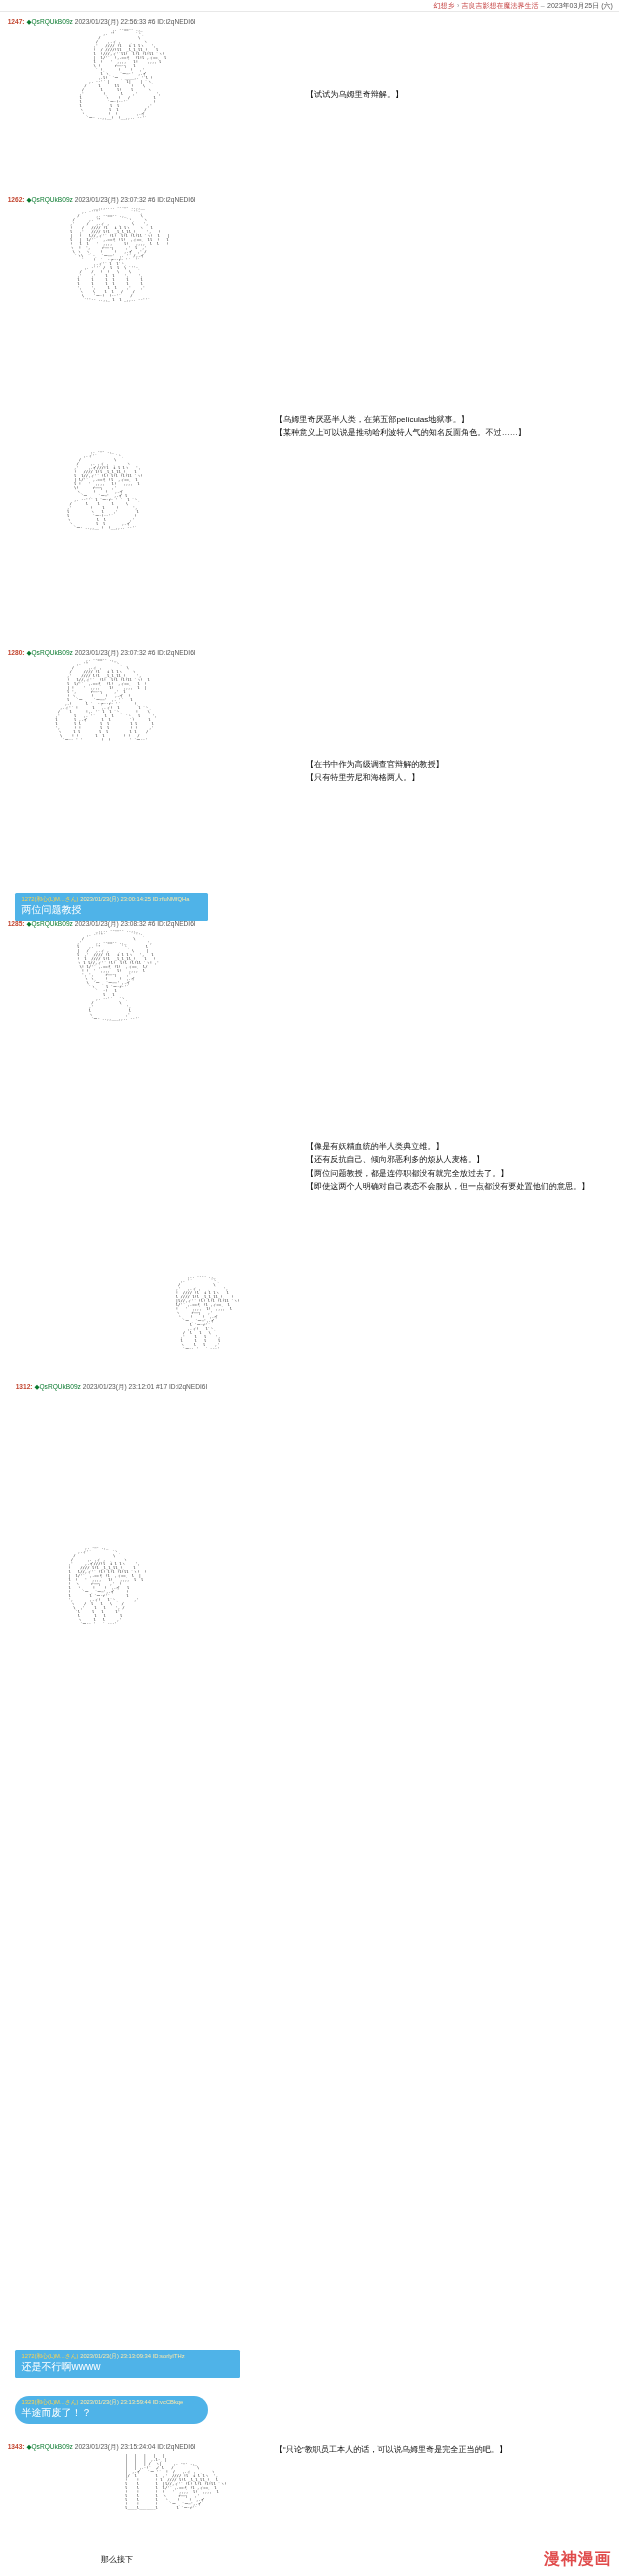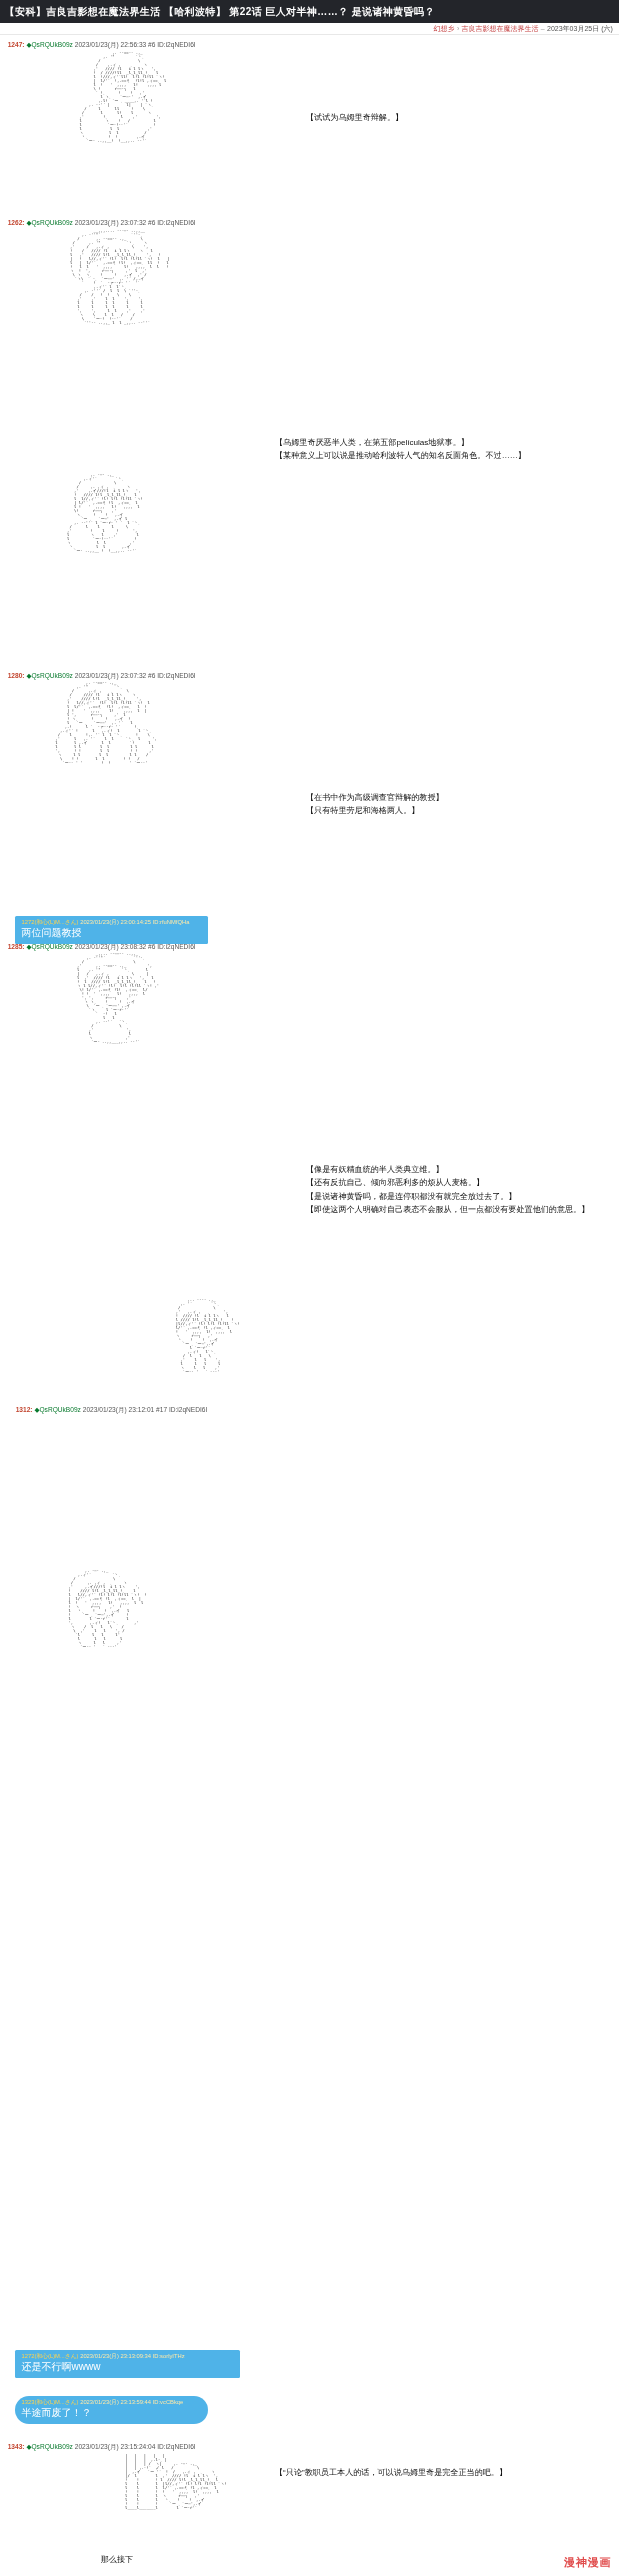--- a/index.html
+++ b/index.html
@@ -45,32 +45,29 @@
   
   .bubble{
     background:#4fb3e8;color:#fff;border-radius:1.5px;padding:3.1px 6.2px 4.6px 6.2px;
     margin:4.6px 0 0 7.7px;width:193px;box-sizing:border-box;
   }
   .bubble .bmeta{font-size:5.8px;line-height:7.7px;color:#ffe9a8;}
   .bubble .bmeta .bname{color:#ffd34d;}
   .bubble .btext{font-size:10px;line-height:12.4px;color:#fff;margin-top:1px;}
 
   .footer-logo{
-    position:absolute;right:7.7px;bottom:6.2px;font-size:11px;font-weight:bold;color:#e04b4b;
+    position:absolute;right:7.7px;bottom:6.2px;font-size:16px;font-weight:bold;color:#e04b4b;
     letter-spacing:0.8px;
   }
 </style>
 </head>
 <body>
 
 <div class="page">
 
-  <div class="topbar">
-    <span class="title">【安科】吉良吉影想在魔法界生活 【哈利波特】 第22话 巨人对半神……？ 是说诸神黄昏吗？</span>
-  </div>
   <div class="subbar">
     <span class="crumb">幻想乡</span>
     <span class="sep">›</span>
     <span class="crumb">吉良吉影想在魔法界生活</span>
     <span class="sep">–</span>
     <span class="date">2023年03月25日 (六)</span>
   </div>
 
   <div class="post" style="height:155px;">
     <div class="meta">
@@ -156,21 +153,21 @@
            ヽ、    !    !   ,.イ
              `ー 、  `ー―'  ,.イ l
           ,. -‐''´ l `ー‐r‐ ' ´  l `丶、
         /      l    l     l     \
        ,'        !    l     !      ',
        l         ヽ   l    ,'        l
        l          `ー-!-‐'´         !
        ヽ           l  l          ,'
         丶、        l  l       ,.イ
           `ー- ..,,__ !  !__,,.. -‐'´</div>
-    <div class="right-col" style="left:306px;top:318px;">
+    <div class="right-col" style="left:306px;top:308px;">
       <div class="line">【在书中作为高级调查官辩解的教授】</div><br>
       <div class="line">【只有特里劳尼和海格两人。】</div>
     </div>
     <div class="bubble" style="position:absolute;left:7.7px;top:438px;">
       <div class="bmeta">
         <span class="bname">1272(和心(L)M...さん)</span>
         <span>2023/01/23(月) 23:00:14:25 ID:rfuNMfQHa</span>
       </div>
       <div class="btext">两位问题教授</div>
     </div>
@@ -199,21 +196,21 @@
   ,'      l   ,. '´    l  l     `丶、 l     ',
   l       l ,.イ      l  l        `!      l
   l       l l        l  l         l l      l
   ',      ! !        l  l         ! !     ,'
    ヽ     l l        l  l         l l    /
     \    ! !       l  l        ! !   /
      `ー-- ' '        !  !        ' `ー-‐'</div>
     <div class="right-col" style="left:306px;top:492px;">
       <div class="line">【像是有妖精血统的半人类典立维。】</div><br>
       <div class="line">【还有反抗自己、倾向邪恶利多的烦从人麦格。】</div><br>
-      <div class="line">【是说诸神黄昏吗，都是连停职都没有就完全放过去了。】</div><br>
+      <div class="line">【两位问题教授，都是连停职都没有就完全放过去了。】</div><br>
       <div class="line">【即使这两个人明确对自己表态不会服从，但一点都没有要处置他们的意思。】</div>
     </div>
   </div>
 
   <div class="post" style="height:263px;">
     <div class="meta" style="margin-top:93px;">
       <span class="num">1285:</span>
       <span class="name">◆QsRQUkB09z</span>
       <span class="id">2023/01/23(月) 23:08:32 #6 ID:i2qNEDI6I</span>
     </div>

